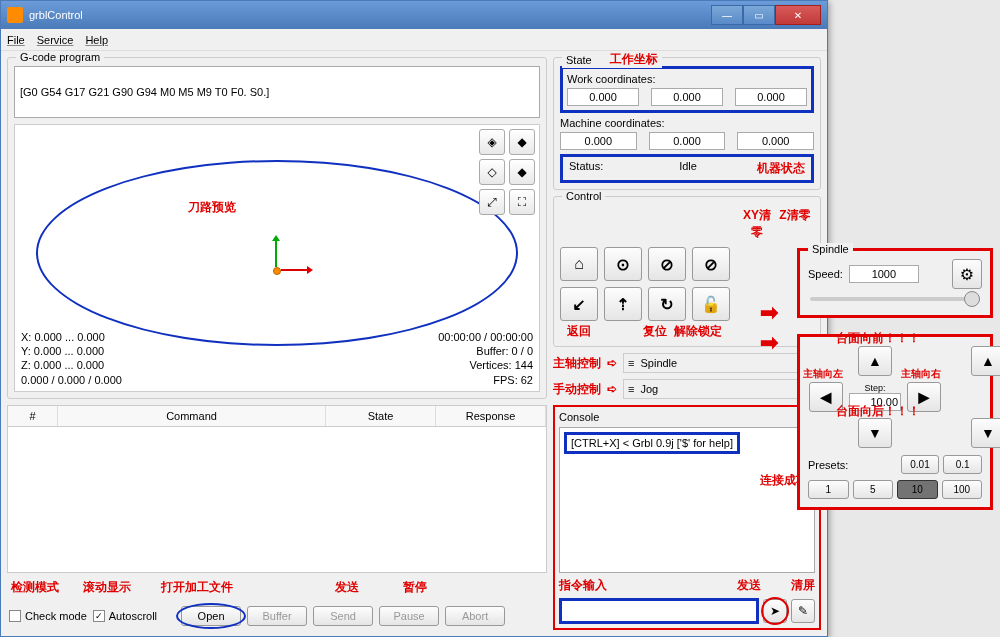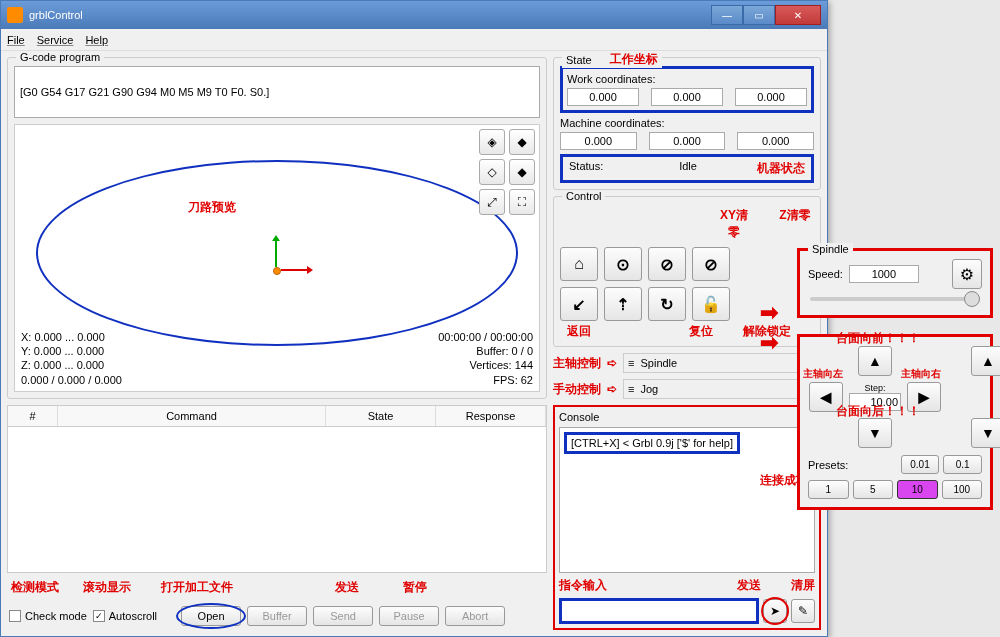--- a/index.html
+++ b/index.html
@@ -63,21 +63,21 @@
 .state-group .legend2 { display: flex; align-items: center; gap: 18px; }
 .coord-box { border: 3px solid #1030c0; padding: 4px; margin-bottom: 4px; }
 .coord-label { font-size: 11px; margin-bottom: 3px; }
 .coord-row { display: flex; gap: 12px; }
 .coord-row input { flex: 1; border: 1px solid #aaa; padding: 2px 4px; text-align: center; background: white; width: 20px; }
 .status-row { border: 3px solid #1030c0; padding: 3px 6px; display: flex; margin-top: 4px; }
 .status-row .lbl { width: 50px; } .status-row .val { flex: 1; text-align: center; } .status-row .ann { }
 
 .ctrl-row { display: flex; gap: 6px; margin-top: 6px; }
 .ctrl-btn { width: 38px; height: 34px; border: 1px solid #999; background: linear-gradient(#fdfdfd, #e5e5e5); border-radius: 3px; display: flex; align-items: center; justify-content: center; font-size: 16px; font-weight: bold; }
-.ctrl-ann { display: flex; gap: 23px; margin-top: 2px; }
+.ctrl-ann { display: flex; gap: 0; margin-top: 2px; }
 .ctrl-ann span { width: 38px; text-align: center; }
 
 .collapsible { border: 1px solid #ccc; padding: 3px 4px; display: flex; align-items: center; gap: 6px; background: #f0f0f0; }
 .collapsible .ham { font-size: 11px; }
 
 .console-group { flex: 1; display: flex; flex-direction: column; border: 2px solid #e00000; padding: 4px; }
 .console-body { flex: 1; background: white; border: 1px solid #aaa; padding: 4px; font-family: monospace; font-size: 10px; position: relative; }
 .console-body .msg { border: 3px solid #1030c0; padding: 2px 4px; display: inline-block; }
 .console-input-row { display: flex; gap: 4px; align-items: center; margin-top: 4px; }
 .console-input-row input { flex: 1; border: 3px solid #1030c0; padding: 4px; }
@@ -95,21 +95,21 @@
 .spindle-pop .gear { width: 30px; height: 30px; border: 1px solid #999; background: linear-gradient(#fdfdfd,#e5e5e5); border-radius: 3px; display: flex; align-items: center; justify-content: center; font-size: 16px; }
 .slider { height: 4px; background: #ccc; position: relative; margin: 6px 2px; border-radius: 2px; }
 .slider .thumb { position: absolute; right: 0; top: -6px; width: 16px; height: 16px; border-radius: 50%; background: #ddd; border: 1px solid #888; }
 
 .jog-pop { left: 797px; top: 334px; width: 196px; height: 176px; }
 .jog-grid { display: grid; grid-template-columns: 36px 54px 36px 20px 36px; grid-template-rows: 32px 32px 32px; gap: 4px; align-items: center; justify-items: center; }
 .jog-btn { width: 34px; height: 30px; border: 1px solid #999; background: linear-gradient(#fdfdfd,#e5e5e5); border-radius: 3px; display: flex; align-items: center; justify-content: center; font-size: 14px; font-weight: bold; }
 .jog-step { width: 52px; border: 1px solid #aaa; padding: 2px; text-align: right; }
 .preset-row { display: flex; align-items: center; gap: 4px; margin-top: 6px; }
 .preset-row .pbtn { flex: 1; border: 1px solid #999; background: linear-gradient(#fdfdfd,#e5e5e5); border-radius: 3px; padding: 3px 0; text-align: center; font-size: 10px; }
-.preset-row .pbtn.active { border: 1px solid #333; background: #d946ef; }
+.preset-row .pbtn.active { border: 1px solid #333; background: #737373; }
 </style>
 </head>
 <body>
 
 <div class="window">
   <div class="titlebar">
     <div class="icon"></div>
     <div class="title">grblControl</div>
     <div class="winbtns">
       <div class="winbtn">—</div>

